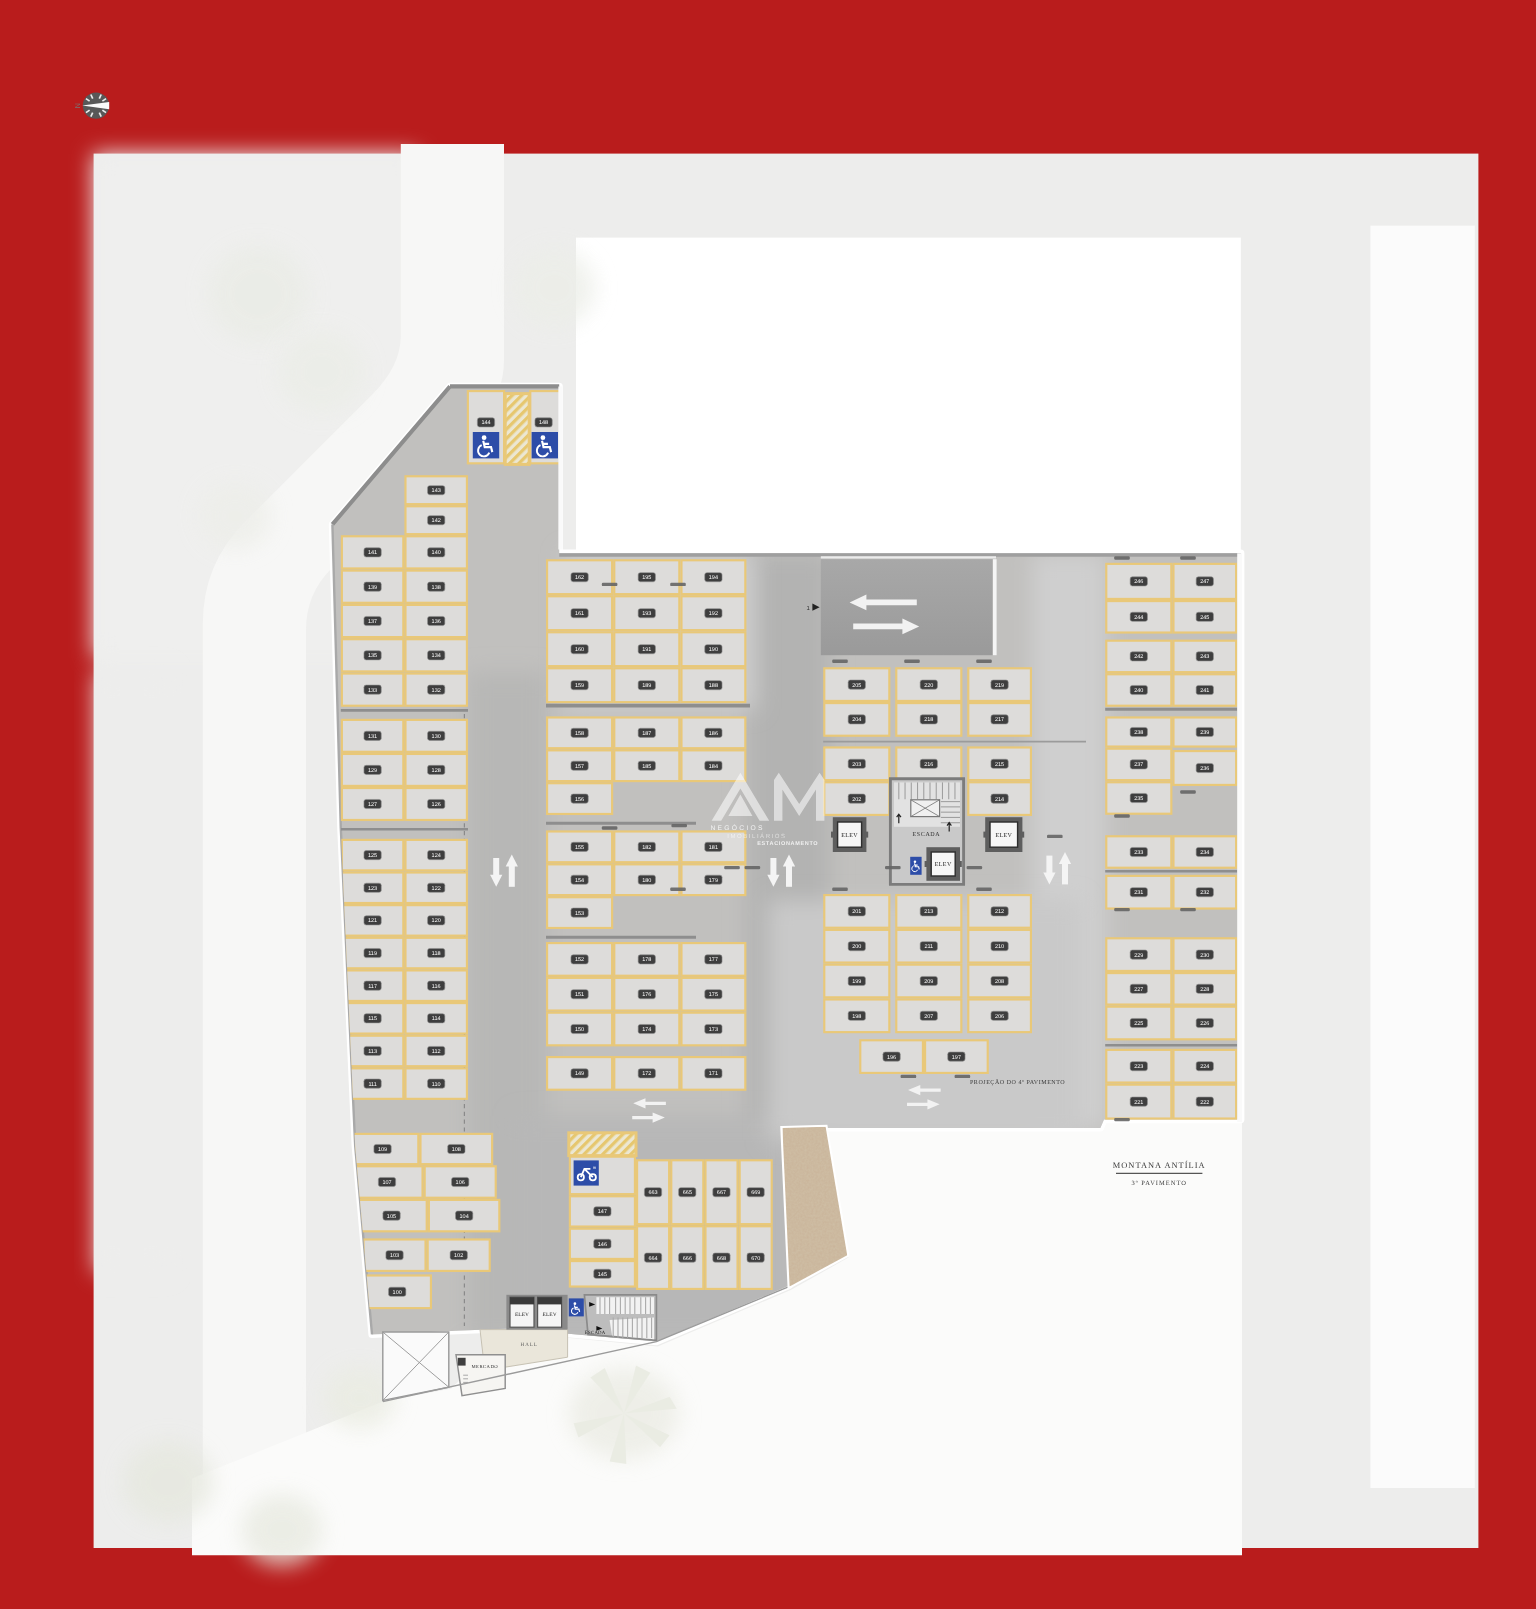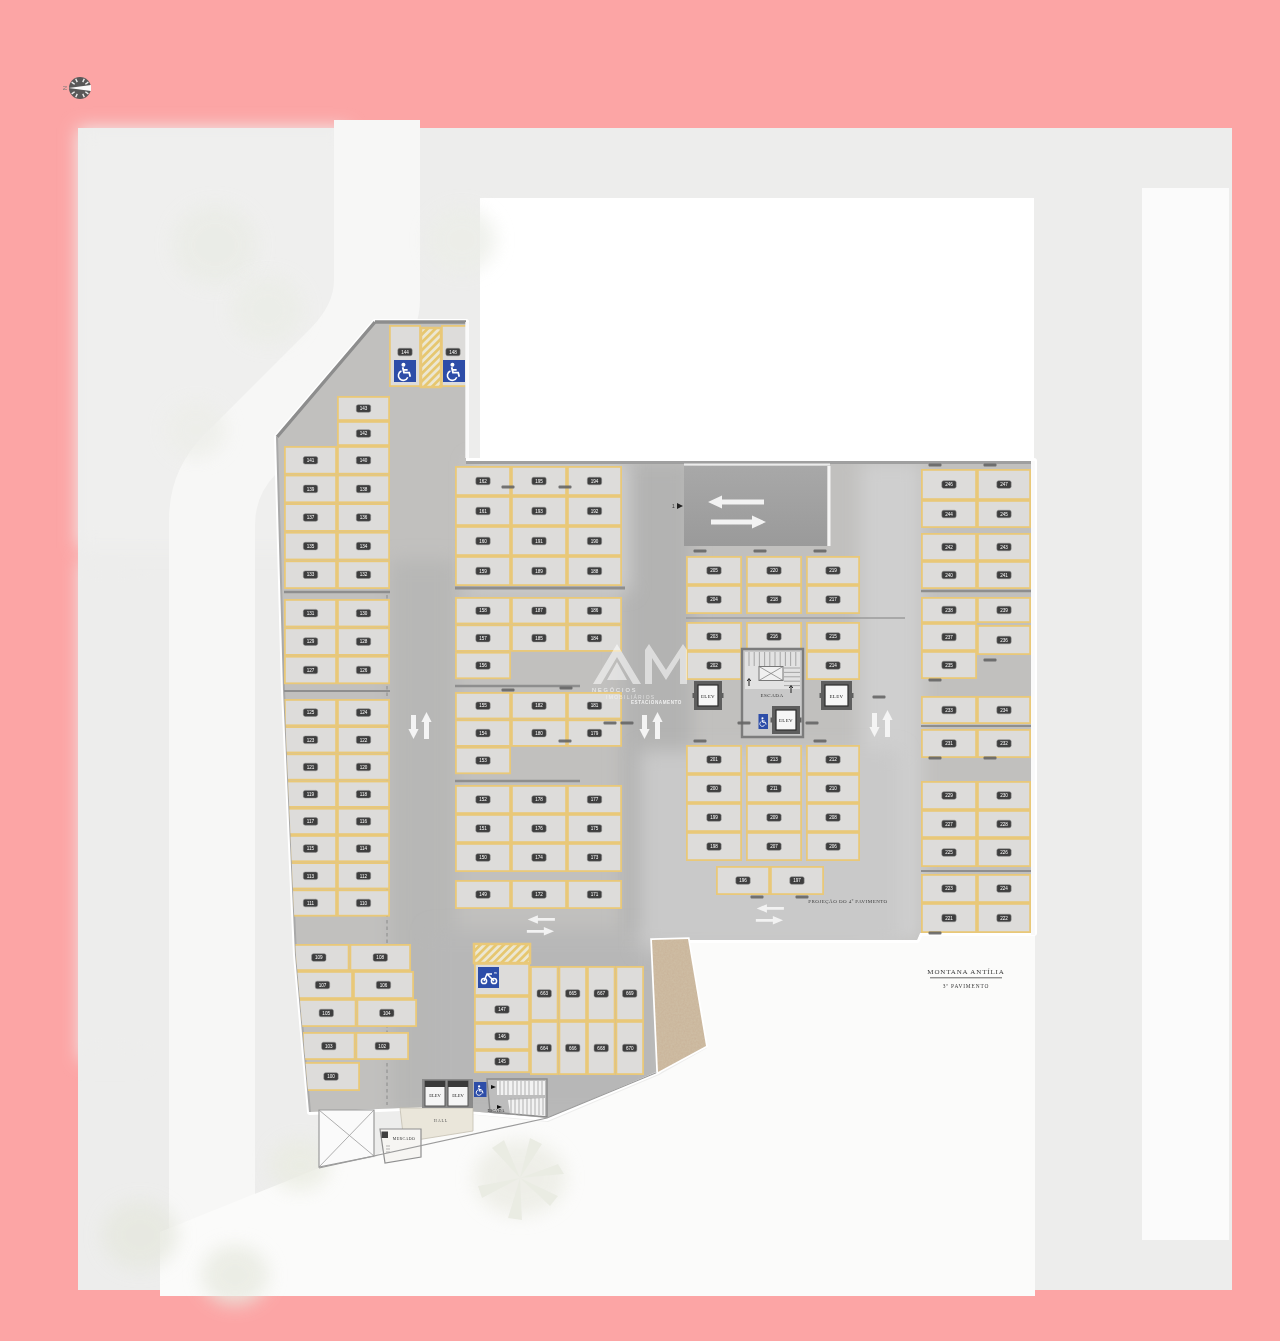--- a/index.html
+++ b/index.html
@@ -1,15 +1,15 @@
 <!DOCTYPE html>
 <html><head><meta charset="utf-8">
 <style>
 html,body{margin:0;padding:0;background:#ffffff;}
-#plan{position:relative;width:1280px;height:1341px;background:#fca5a5;overflow:hidden;}
+#plan{position:relative;width:1280px;height:1341px;background:#b91c1c;overflow:hidden;}
 svg{display:block;}
 text{user-select:none;}
 </style></head><body>
 <div id="plan">
 <svg width="1280" height="1341" viewBox="0 0 1280 1341" xmlns="http://www.w3.org/2000/svg">
 <defs>
 <filter id="noise" x="0" y="0" width="100%" height="100%">
   <feTurbulence type="fractalNoise" baseFrequency="0.55" numOctaves="2" result="n"></feTurbulence>
   <feColorMatrix in="n" type="matrix" values="0 0 0 0 0.62  0 0 0 0 0.52  0 0 0 0 0.38  0 0 0 0.9 0.12"></feColorMatrix>
   <feComposite operator="over" in2="SourceGraphic"></feComposite>

